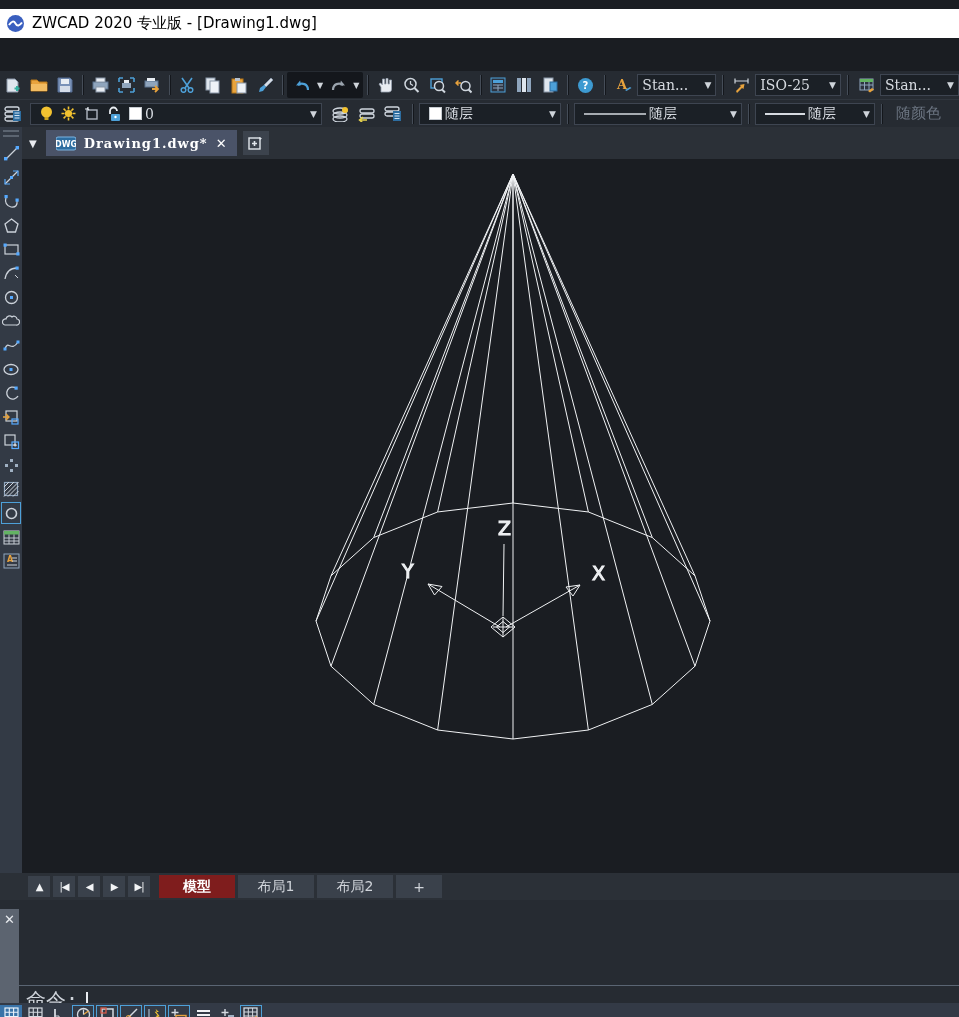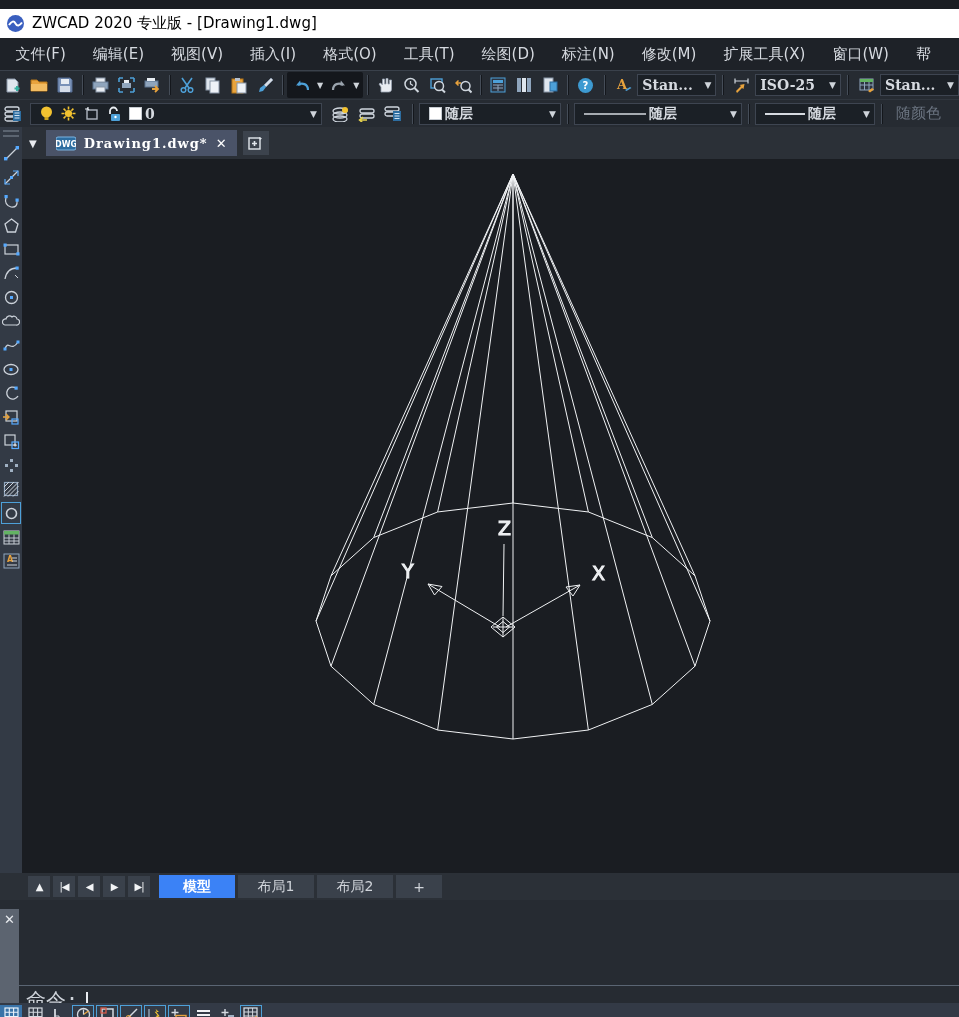--- a/index.html
+++ b/index.html
@@ -26,21 +26,21 @@
   .tbtn { width:26px; height:24px; display:flex; align-items:center; justify-content:center; flex:0 0 auto; }
   .tsep { width:1px; height:20px; background:#454d58; margin:0 4px; flex:0 0 auto;
           box-shadow:1px 0 0 #14171c; }
   .tsep.dbl { margin:0 6px; }
   .undo-group { display:flex; align-items:center; background:#14171c; height:26px;
                 padding:0 2px; border-radius:2px; }
   .caret { color:#cfd4da; font-size:8px; padding:0 2px; }
   .combo { height:22px; background:#1b2026; border:1px solid #3e4551; color:#d6dae0;
            display:flex; align-items:center; font-size:14px; padding:0 4px;
            font-family:"DejaVu Serif","Liberation Serif",serif; }
-  .combo .cval { flex:1; white-space:nowrap; overflow:hidden;font-weight:bold; }
+  .combo .cval { flex:1; white-space:nowrap; overflow:hidden; }
   .combo .ccaret { color:#cfd4da; font-size:9px; padding-left:4px; }
   .combo-ico { margin:0 3px 0 5px; }
   .disabled-combo { color:#6b7481; font-size:15px; padding:0 8px;
                     font-family:"DejaVu Serif","Liberation Serif",serif; }
 
   
   #doctabs { left:22px; top:118px; width:937px; height:32px; background:#2b3037;
              display:flex; align-items:center; gap:6px; padding-left:4px; }
   #tab-overflow { color:#e8ebef; font-size:10px; padding:0 3px; }
   .doc-tab { height:26px; background:#4a5368; display:flex; align-items:center;
@@ -63,21 +63,21 @@
   #canvas svg { display:block; }
   .ucs-label { fill:#e8ebef; font-size:19px; font-family:"DejaVu Sans",sans-serif; }
 
   
   #layoutbar { left:0; top:864px; width:959px; height:27px; background:#2b3037;
                display:flex; align-items:center; gap:3px; padding-left:28px; }
   .nav-btn { width:22px; height:21px; background:#3a414b; color:#f2f4f6; font-size:10px;
              display:flex; align-items:center; justify-content:center; letter-spacing:-1px; }
   .lay-tab { height:23px; min-width:76px; background:#3a414b; color:#d0d4da; font-size:14px;
              display:flex; align-items:center; justify-content:center; padding:0 14px; }
-  .lay-tab.active { background:#3b82f6; color:#ffffff; font-weight:bold; }
+  .lay-tab.active { background:#7f1d1d; color:#ffffff; font-weight:bold; }
   .lay-add { min-width:46px; }
 
   
   #cmdwin { left:0; top:891px; width:959px; height:103px; background:#262b32; }
   #cmd-strip { left:0; top:0; width:19px; height:103px; background:#5c6470;
                display:flex; justify-content:center; }
   #cmd-strip .x { color:#e9ecf0; font-size:13px; margin-top:3px; }
   #cmd-history { left:26px; top:4px; width:920px; }
   .cmd-line { color:#ced3da; font-size:15px; line-height:18.5px; white-space:pre;
               font-family:"DejaVu Sans Mono","Liberation Mono",monospace; }
@@ -102,34 +102,20 @@
 <div id="app">
 
   <div id="titlebar" class="abs">
     <svg width="19" height="19">
       <circle cx="9.5" cy="9.5" r="8.5" fill="#3a5fbf"></circle>
       <path d="M3,11 Q7,5 9.5,9.5 T16,8.5" stroke="#fff" stroke-width="2" fill="none"></path>
     </svg>
     <span class="t-text">ZWCAD 2020 专业版 - [Drawing1.dwg]</span>
   </div>
 
-  <div id="menubar" class="abs">
-    <span class="menu-item">文件(F)</span>
-    <span class="menu-item">编辑(E)</span>
-    <span class="menu-item">视图(V)</span>
-    <span class="menu-item">插入(I)</span>
-    <span class="menu-item">格式(O)</span>
-    <span class="menu-item">工具(T)</span>
-    <span class="menu-item">绘图(D)</span>
-    <span class="menu-item">标注(N)</span>
-    <span class="menu-item">修改(M)</span>
-    <span class="menu-item">扩展工具(X)</span>
-    <span class="menu-item">窗口(W)</span>
-    <span class="menu-item">帮</span>
-  </div>
 
   <div id="tb1" class="tbrow abs">
     <div class="tbtn">
         <svg width="17" height="17">
           <path d="M2,2 h8 l3,3 v10 h-11 z" fill="#dfe6ee" stroke="#8a97a8"></path>
           <path d="M10,10 v5 M7.5,12.5 h5" stroke="#35b0a0" stroke-width="2" transform="translate(2,-1)"></path>
         </svg>
       </div>
     <div class="tbtn">
         <svg width="18" height="16">

